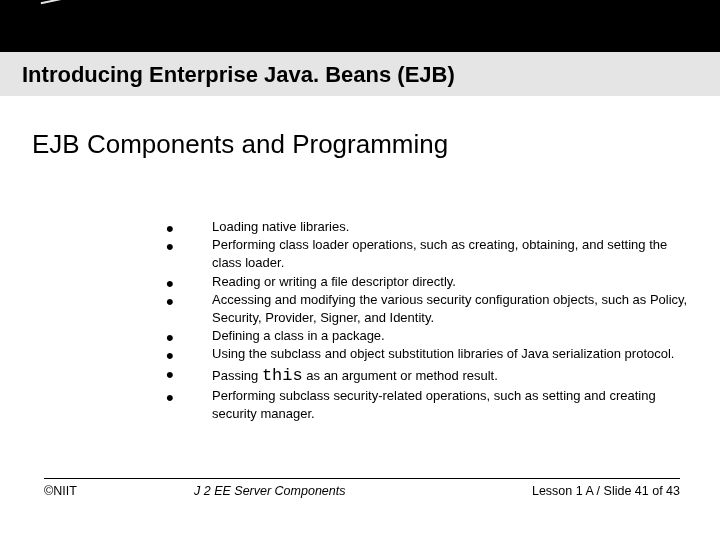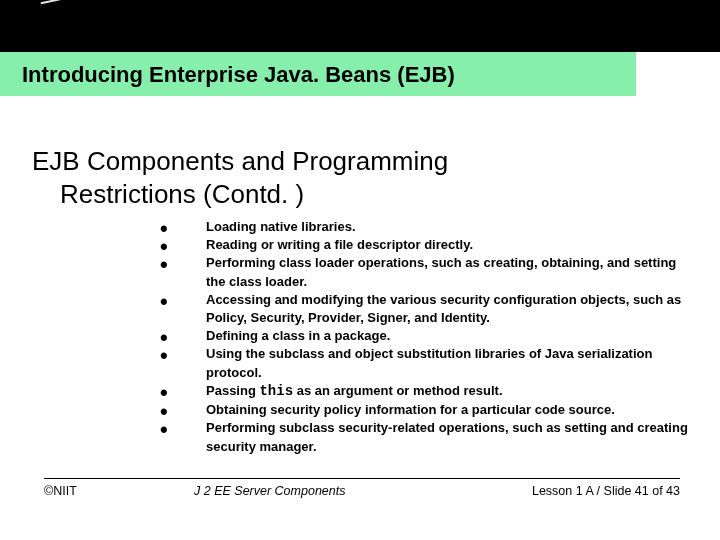--- a/index.html
+++ b/index.html
@@ -20,70 +20,68 @@
       position: absolute;
       left: 40px; top: -6px;
       width: 80px; height: 2px;
       background: #fff;
       transform: rotate(-12deg);
       opacity: 0.9;
     }
     .title-block {
       position: absolute;
       top: 52px; left: 0;
-      width: 636px;
-      background: #86efac;
+      width: 720px;
+      background: #e5e5e5;
       padding: 10px 0 8px 22px;
     }
     .title-block h1 {
       font-family: Arial, Helvetica, sans-serif;
       font-size: 22px;
       font-weight: bold;
       color: #000;
     }
     .subtitle {
       position: absolute;
       top: 128px; left: 32px;
       width: 660px;
-      margin-top: 17px;
     }
     .subtitle h2 {
       font-family: Verdana, Geneva, sans-serif;
       font-size: 26px;
       font-weight: normal;
       color: #000;
       line-height: 1.25;
     }
     .subtitle-line2 {
       padding-left: 28px;
     }
     .bullets {
       position: absolute;
-      top: 218px; left: 160px;
+      top: 218px; left: 166px;
       width: 528px;
-      font-weight: bold;
     }
     .bullets li {
       list-style: none;
       position: relative;
       font-size: 13px;
       line-height: 1.4;
       color: #000;
       margin-bottom: 0px;
       padding-left: 46px;
     }
     .bullets li::before {
       content: "•";
       position: absolute;
       left: 0;
       top: -4px;
       font-size: 22px;
       color: #000;
     }
-    code { font-family: "Courier New", monospace; font-size: 14px; }
+    code { font-family: "Courier New", monospace; font-size: 17px; }
     .footer-line {
       position: absolute;
       left: 44px; top: 478px;
       width: 636px;
       border-top: 1px solid #000;
     }
     .footer {
       position: absolute;
       top: 484px; left: 44px;
       width: 636px;
@@ -101,33 +99,31 @@
 
 <div class="header-bar"></div>
 
 <div class="title-block">
   <h1>Introducing Enterprise Java. Beans (EJB)</h1>
 </div>
 
 <div class="subtitle">
   <h2>
     <span>EJB Components and Programming</span><br>
-    <span class="subtitle-line2">Restrictions (Contd. )</span>
   </h2>
 </div>
 
 <ul class="bullets">
     <li>Loading native libraries.</li>
+    <li>Performing class loader operations, such as creating, obtaining, and setting the class loader.</li>
     <li>Reading or writing a file descriptor directly.</li>
-    <li>Performing class loader operations, such as creating, obtaining, and setting the class loader.</li>
     <li>Accessing and modifying the various security configuration objects, such as  Policy, Security, Provider, Signer, and Identity.</li>
     <li>Defining a class in a package.</li>
     <li>Using the subclass and object substitution libraries of Java serialization protocol.</li>
     <li>Passing <code>this</code> as an argument or method result.</li>
-    <li>Obtaining security policy information for a particular code source.</li>
     <li>Performing subclass security-related operations, such as setting and creating security manager.</li>
   </ul>
 
 <div class="footer-line"></div>
 <div class="footer">
   <div class="footer-left">©NIIT</div>
   <div class="footer-center">J 2 EE Server Components</div>
   <div class="footer-right">Lesson 1 A / Slide 41 of 43</div>
 </div>
 

